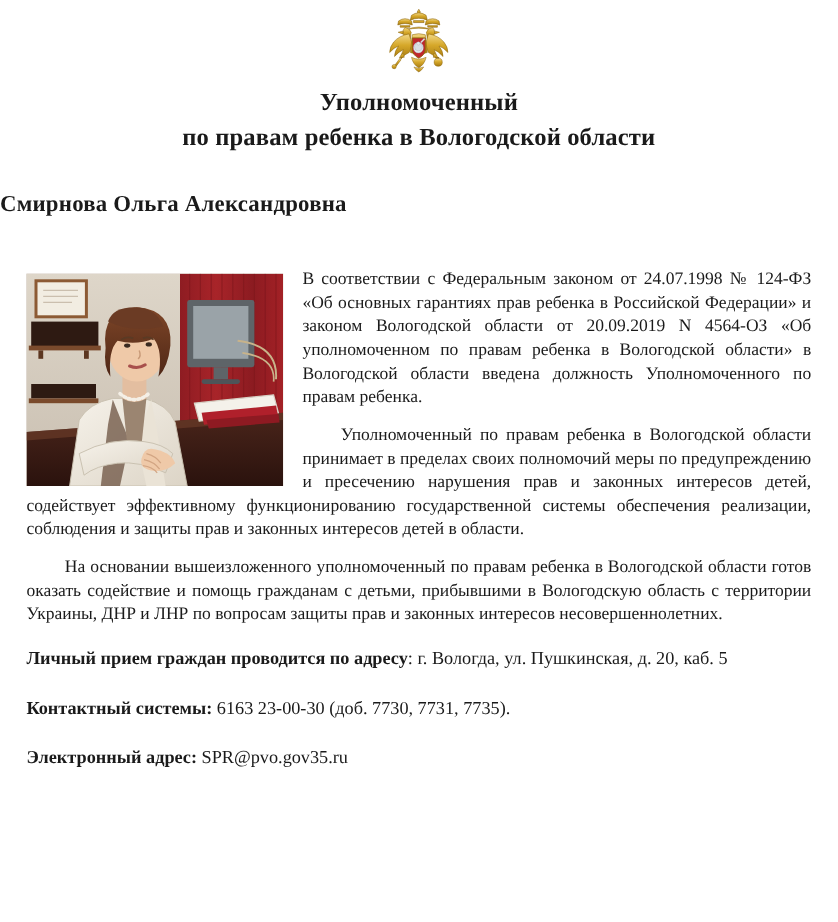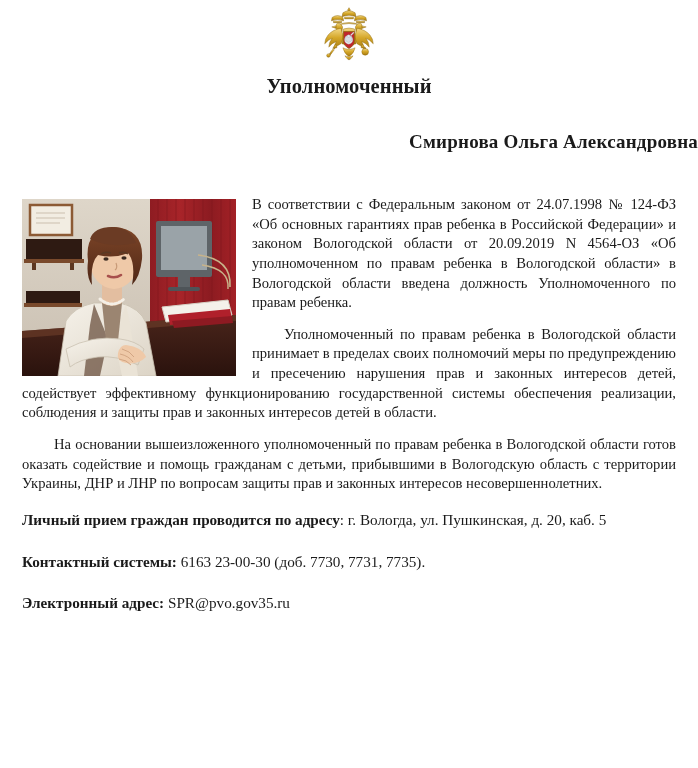--- a/index.html
+++ b/index.html
@@ -46,21 +46,21 @@
     font-size: 20.5px;
     font-weight: bold;
     line-height: 1.42;
     margin: 6px 0 18px 0;
     padding: 0 60px;
     letter-spacing: 0.1px;
   }
   .doc-title .tline { display: block; }
 
   .person-name {
-    text-align: right;
+    text-align: left;
     font-size: 19px;
     font-weight: bold;
     margin: 30px 0 0 0;
     letter-spacing: 0.2px;
   }
 
   
   .content {
     margin-top: 42px;
     padding: 0 22px 0 22px;
@@ -177,20 +177,21 @@
           <path d="M46 45 q4 -3 7.5 1 q2 3 0 6 q-4 4 -8 0 q-2 -4 0.5 -7 Z" fill="#D9DEE5"></path>
           <circle cx="49.5" cy="44.8" r="2"></circle>
           <path d="M52 43 l4.5 -4.5 l1.2 1.2 l-4.5 4.5 Z"></path>
         </g>
       </g>
     </svg>
   </div>
 
   <h1 class="doc-title">
     <span class="tline">Уполномоченный</span>
+    <span class="tline">по правам ребенка в Вологодской области</span>
   </h1>
 
   <h2 class="person-name">Смирнова Ольга Александровна</h2>
 
   <div class="content">
 
     <div class="photo">
       <svg viewBox="0 0 214 177" preserveAspectRatio="none" aria-hidden="true">
         <defs>
           <linearGradient id="pWall" x1="0" y1="0" x2="0" y2="1">

